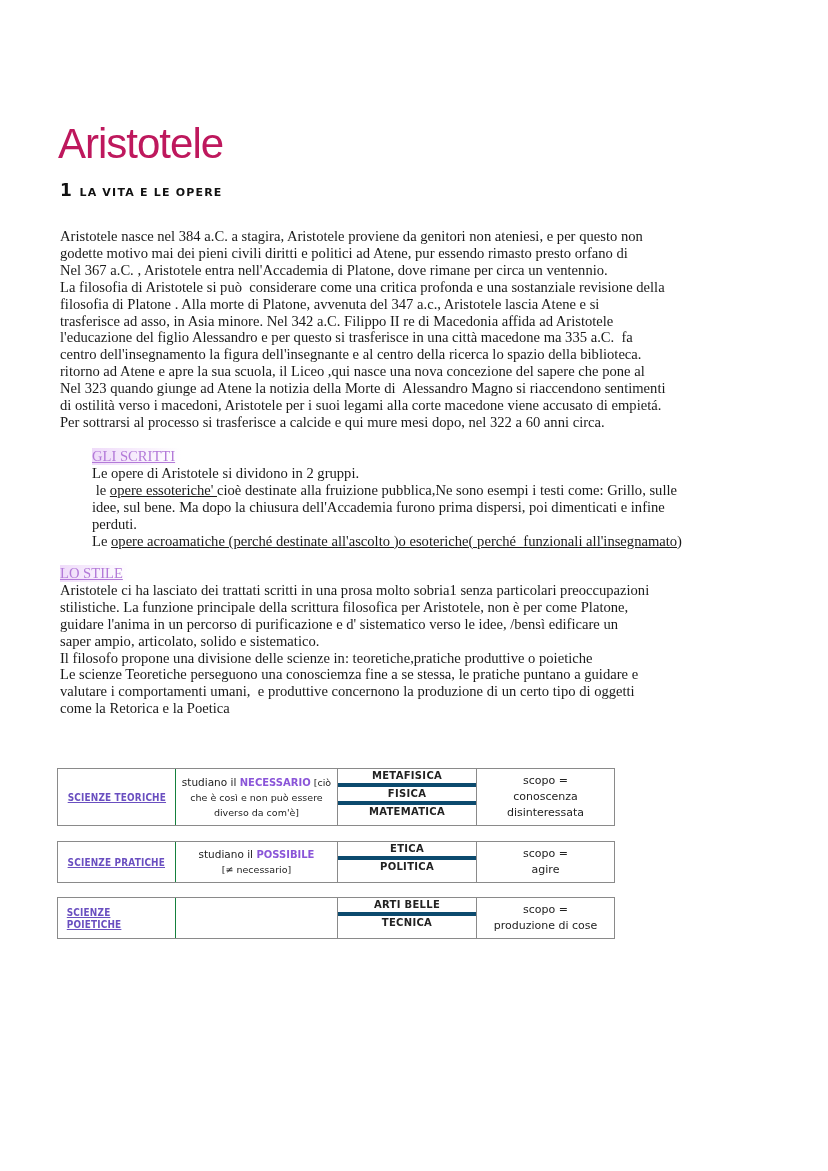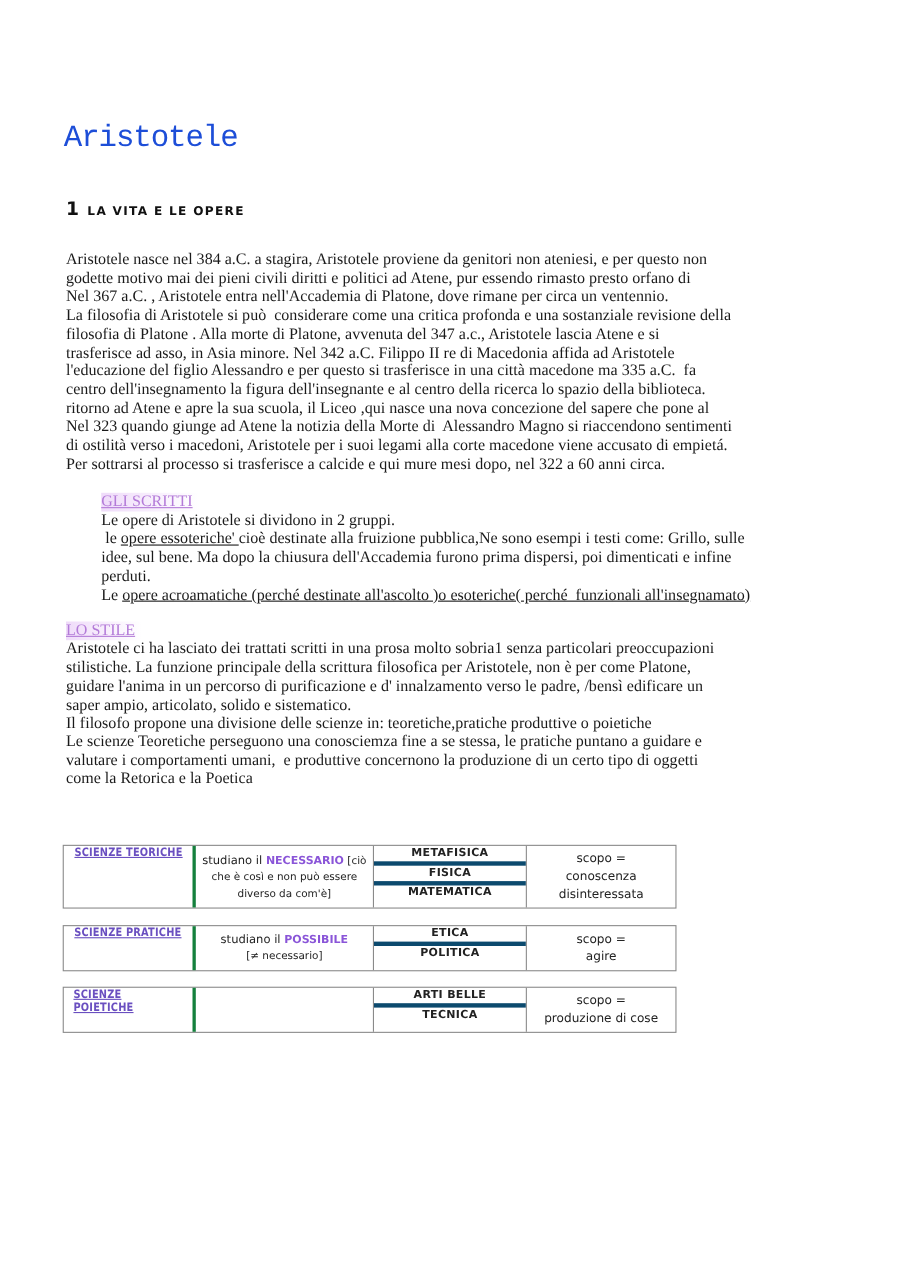--- a/index.html
+++ b/index.html
@@ -1,29 +1,29 @@
 <!DOCTYPE html>
 <html><head>
 <meta charset="utf-8">
 <style>
   html, body { margin: 0; padding: 0; background: #ffffff; }
   body { width: 828px; height: 1171px; position: relative; overflow: hidden; font-family: "DejaVu Serif", serif; color: #1a1a1a; }
-  .title { position: absolute; left: 58px; top: 92px; font-family: Liberation Mono, monospace; font-size: 28px; color: #1d4ed8; letter-spacing: -1px; font-weight: normal; }
+  .title { position: absolute; left: 58px; top: 92px; font-family: Liberation Sans, sans-serif; font-size: 42px; color: #be185d; letter-spacing: -1px; font-weight: normal; }
   .section-heading { position: absolute; left: 60px; top: 180px; font-family: "DejaVu Sans", sans-serif; font-weight: bold; color: #111; }
   .section-heading .num { font-size: 17px; }
   .section-heading .lbl { font-size: 11px; letter-spacing: 1.2px; margin-left: 2px; }
   .text-block { position: absolute; left: 60px; width: 720px; font-family: "Liberation Serif", serif; font-size: 14.6px; line-height: 16.9px; color: #1a1a1a; }
   .text-block p { margin: 0; white-space: pre-wrap; }
   .sub-heading { font-family: "Liberation Serif", serif; font-size: 14.6px; color: #b37ad8; text-decoration: underline; background: linear-gradient(to right, rgba(226,190,245,0.55), rgba(226,190,245,0.0)); display: inline-block; padding-right: 6px; }
   .u { text-decoration: underline; }
   .block1 { top: 228px; }
   .block2 { top: 448px; margin-left: 32px; }
   .block3 { top: 565px; }
   .scheme { position: absolute; left: 57px; width: 558px; border: 1px solid #8a8a8a; display: flex; font-family: "DejaVu Sans", sans-serif; font-size: 11px; color: #222; box-sizing: border-box; }
-  .scheme .c1 { width: 117px; border-right: 3px solid #15803d; display: flex; align-items: flex-start; justify-content: center; }
+  .scheme .c1 { width: 117px; border-right: 1px solid #15803d; display: flex; align-items: center; justify-content: center; }
   .scheme .c1 span { color: #6a4fc0; text-decoration: underline; font-weight: bold; font-size: 10.5px; transform: scaleX(0.85); display: inline-block; letter-spacing: 0.2px; }
   .scheme .c2 { width: 162px; border-right: 1px solid #8a8a8a; text-align: center; font-size: 10.5px; line-height: 15px; display: flex; flex-direction: column; justify-content: center; padding: 1px 3px; box-sizing: border-box; }
   .scheme .c2 .hl { color: #8a55d8; font-weight: bold; font-size: 10px; }
   .scheme .c2 .sm { font-size: 9.5px; }
   .scheme .c3 { width: 138px; border-right: 1px solid #8a8a8a; display: flex; flex-direction: column; }
   .scheme .c3 div { text-align: center; font-weight: bold; font-size: 10px; line-height: 14px; border-bottom: 4px solid #0c4a6e; transform-origin: center; letter-spacing: 0.3px; }
   .scheme .c3 div:last-child { border-bottom: none; }
   .scheme .c4 { flex: 1; text-align: center; display: flex; flex-direction: column; justify-content: center; font-size: 11px; line-height: 16px; }
   .s1 { top: 768px; height: 58px; }
   .s2 { top: 841px; height: 42px; }
@@ -60,21 +60,21 @@
   <p><span> le </span><span class="u">opere essoteriche' </span><span>cioè destinate alla fruizione pubblica,Ne sono esempi i testi come: Grillo, sulle</span></p>
   <p>idee, sul bene. Ma dopo la chiusura dell'Accademia furono prima dispersi, poi dimenticati e infine</p>
   <p>perduti.</p>
   <p><span>Le </span><span class="u">opere acroamatiche (perché destinate all'ascolto )o esoteriche( perché  funzionali all'insegnamato)</span></p>
 </div>
 
 <div class="text-block block3">
   <span class="sub-heading">LO STILE</span>
   <p>Aristotele ci ha lasciato dei trattati scritti in una prosa molto sobria1 senza particolari preoccupazioni</p>
   <p>stilistiche. La funzione principale della scrittura filosofica per Aristotele, non è per come Platone,</p>
-  <p>guidare l'anima in un percorso di purificazione e d' innalzamento verso le padre, /bensì edificare un</p>
+  <p>guidare l'anima in un percorso di purificazione e d' sistematico verso le idee, /bensì edificare un</p>
   <p>saper ampio, articolato, solido e sistematico.</p>
   <p>Il filosofo propone una divisione delle scienze in: teoretiche,pratiche produttive o poietiche</p>
   <p>Le scienze Teoretiche perseguono una conosciemza fine a se stessa, le pratiche puntano a guidare e</p>
   <p>valutare i comportamenti umani,  e produttive concernono la produzione di un certo tipo di oggetti</p>
   <p>come la Retorica e la Poetica</p>
 </div>
 
 <div class="scheme s1">
   <div class="c1">
       <span>SCIENZE TEORICHE</span>

